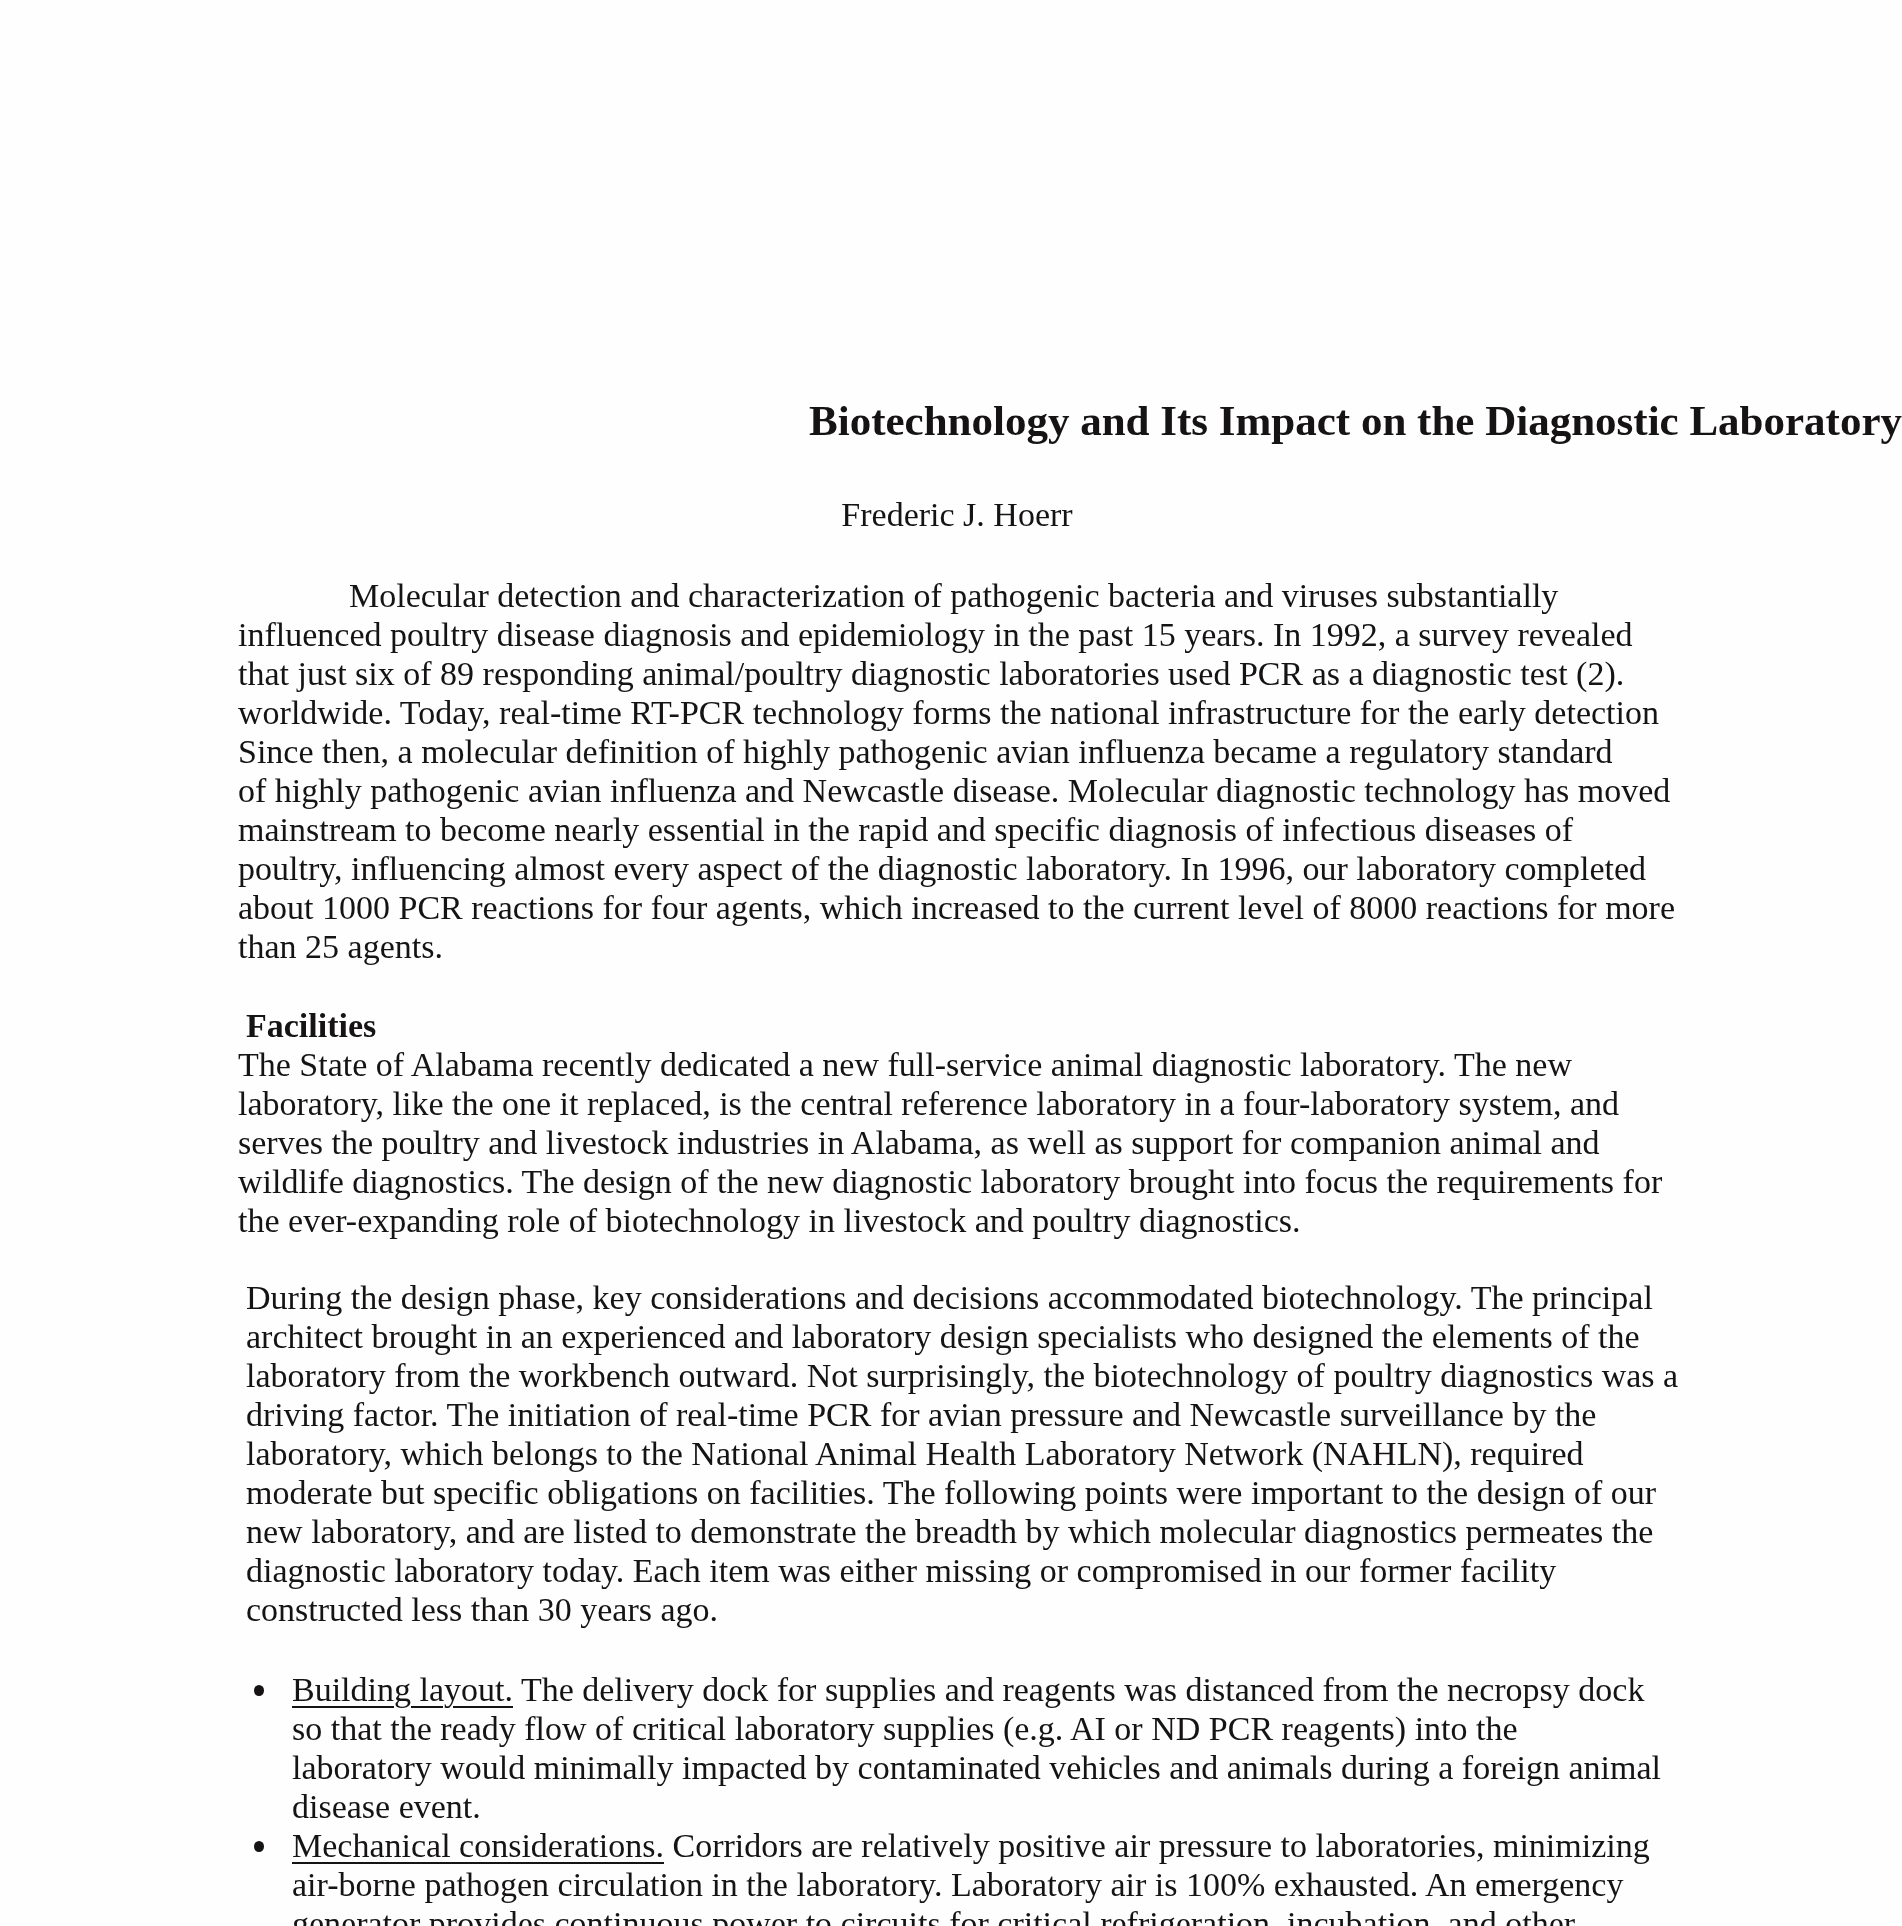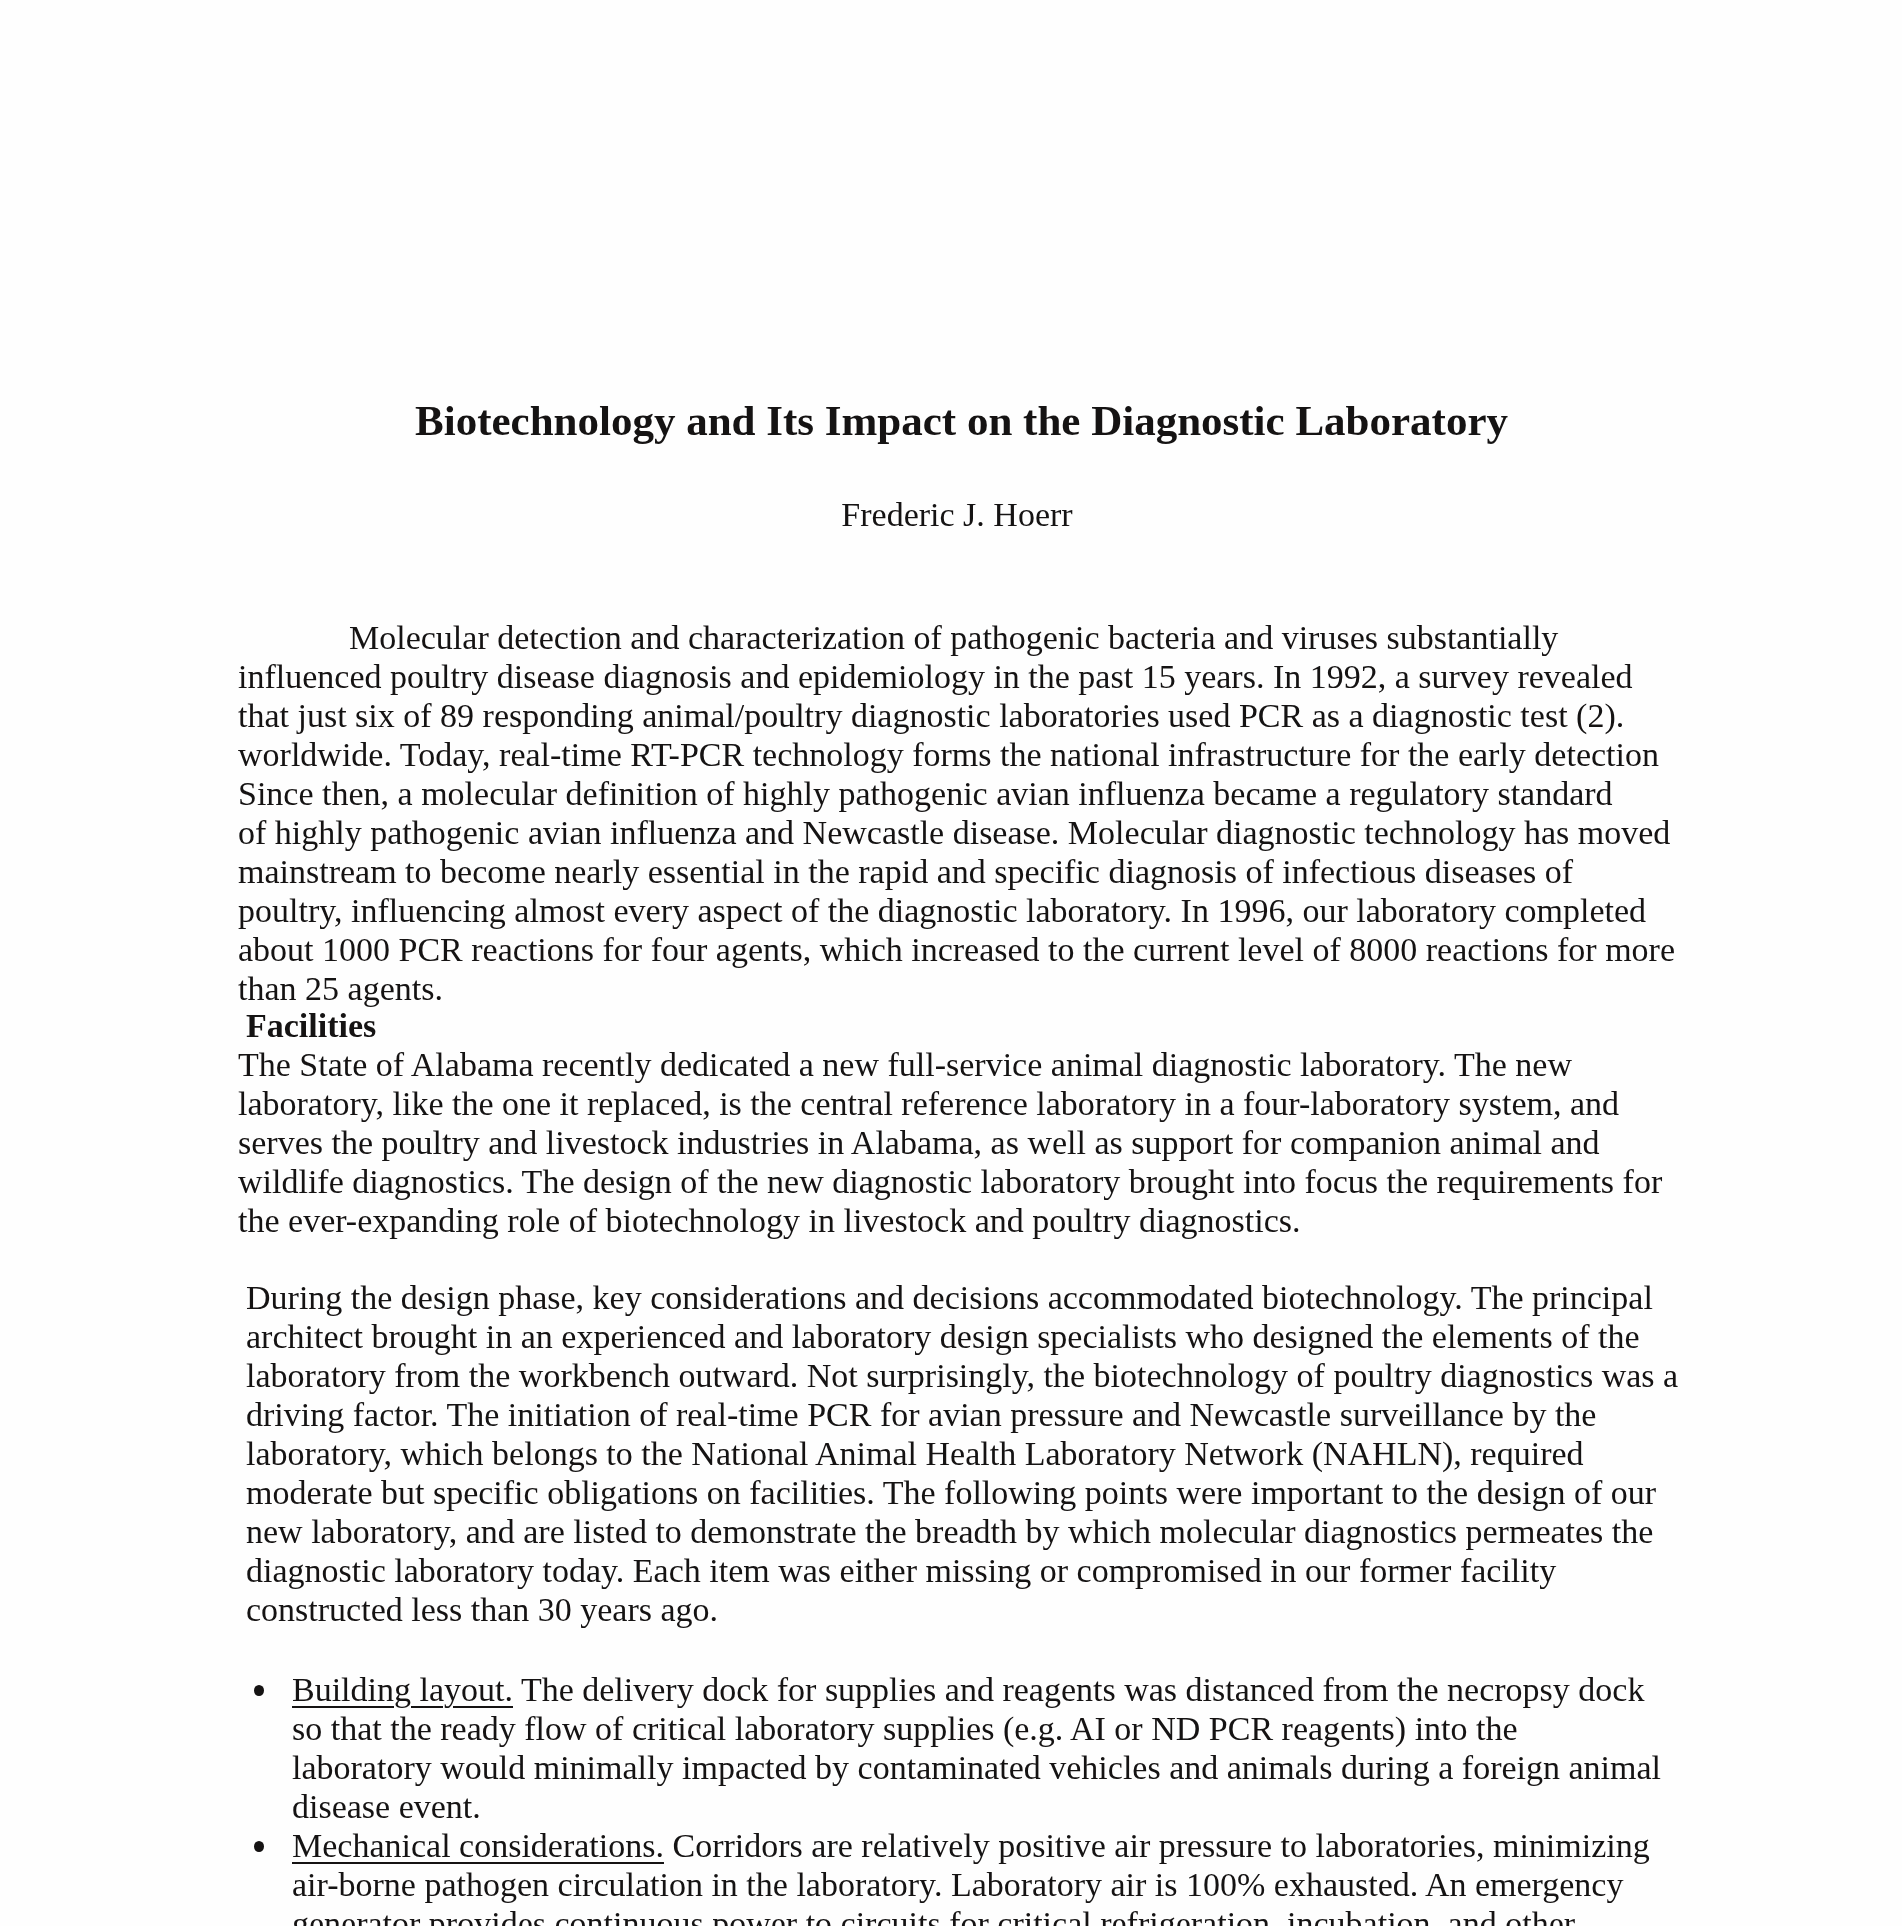--- a/index.html
+++ b/index.html
@@ -20,21 +20,21 @@
     left: 0; top: 0;
     width: 1902px;
     height: 2504px;
     background: #fefefe;
   }
   .title {
     position: absolute;
     left: 0;
     width: 1902px;
     top: 396px;
-    text-align: center;
+    text-align: right;
     font-weight: bold;
     font-size: 43px;
     line-height: 50px;
     white-space: nowrap;
     padding-left: 21px;
     box-sizing: border-box;
   }
   .author {
     position: absolute;
     left: 0;
@@ -53,21 +53,21 @@
     width: 1433px;
     font-size: 34px;
     line-height: 39px;
   }
   .line {
     display: block;
     white-space: nowrap;
     height: 39px;
   }
   .line.indent { padding-left: 111px; }
-  #para-intro { top: 576px; margin-top: 42px; }
+  #para-intro { top: 576px; }
   #heading-facilities { top: 1006px; font-weight: bold; margin-left: 8px; }
   #para-facilities-1 { top: 1045px; }
   #para-facilities-2 { top: 1278px; margin-left: 8px; }
   .bullet-list {
     position: absolute;
     left: 238px;
     top: 1670px;
     width: 1433px;
     font-size: 34px;
     line-height: 39px;

